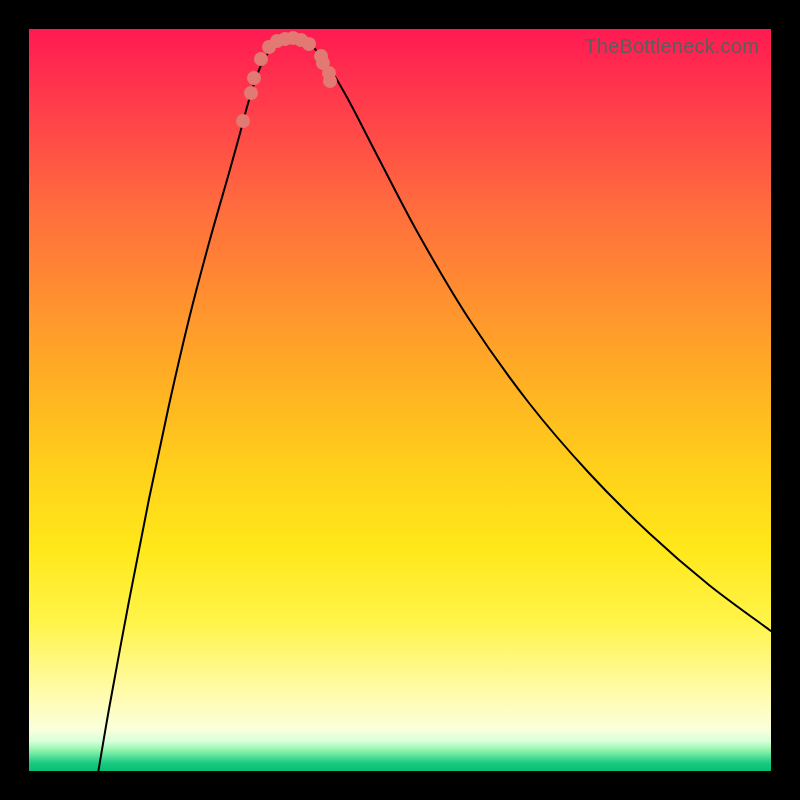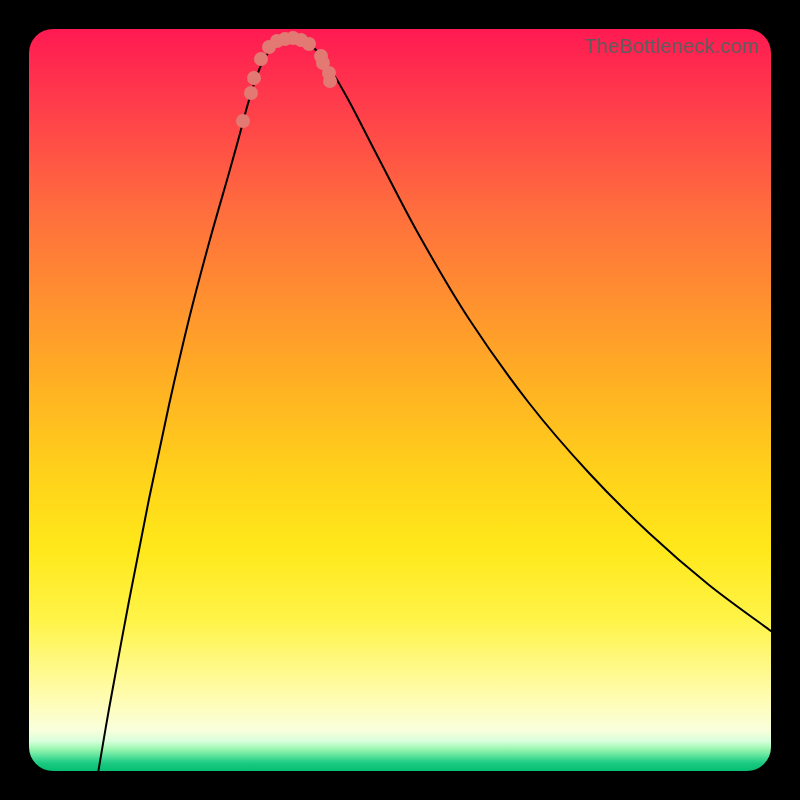--- a/index.html
+++ b/index.html
@@ -33,21 +33,20 @@
       #ffe81a 70%,
       #fff44a 80%,
       #fffcb0 90%,
       #f9ffdc 94.5%,
       #d7ffdb 96%,
       #9cf7b2 97%,
       #58e29a 98%,
       #2dd28c 98.6%,
       #1ac97f 99%,
       #05bf72 100%);
-    border-radius: 24px;
   }
   .watermark {
     position: absolute;
     top: 6px;
     right: 12px;
     color: #5d5d5d;
     font-size: 20px;
     font-weight: 500;
     letter-spacing: 0.2px;
     user-select: none;

